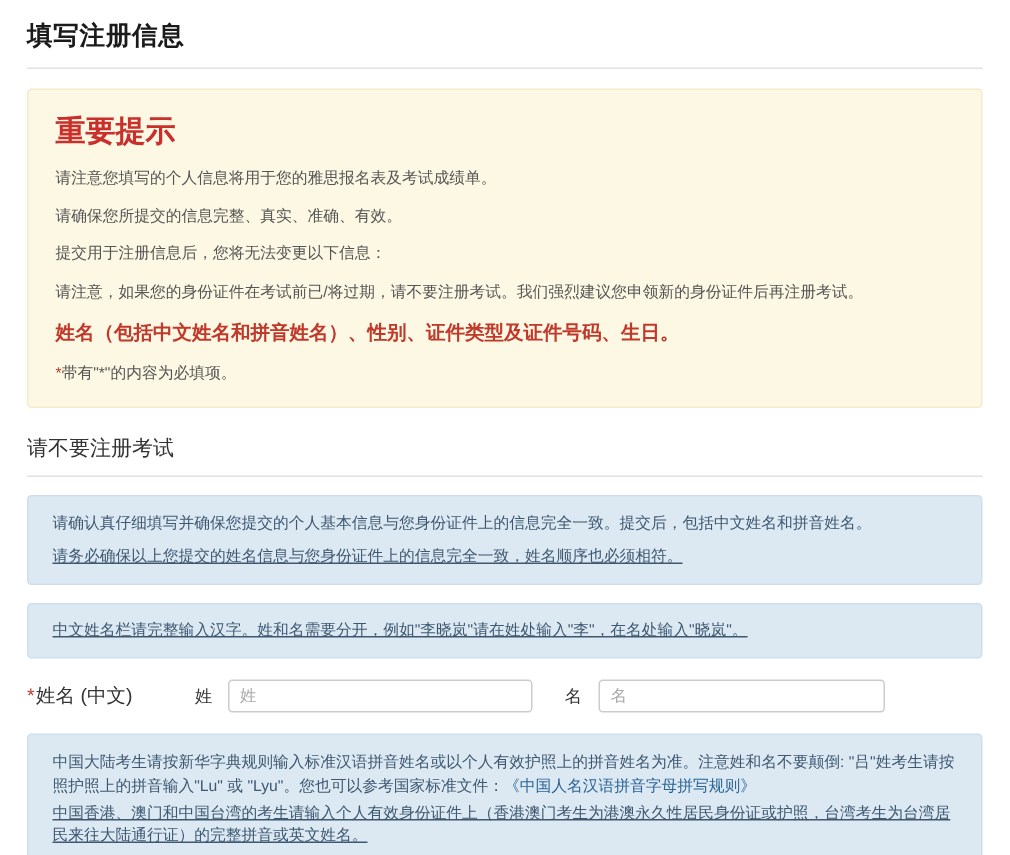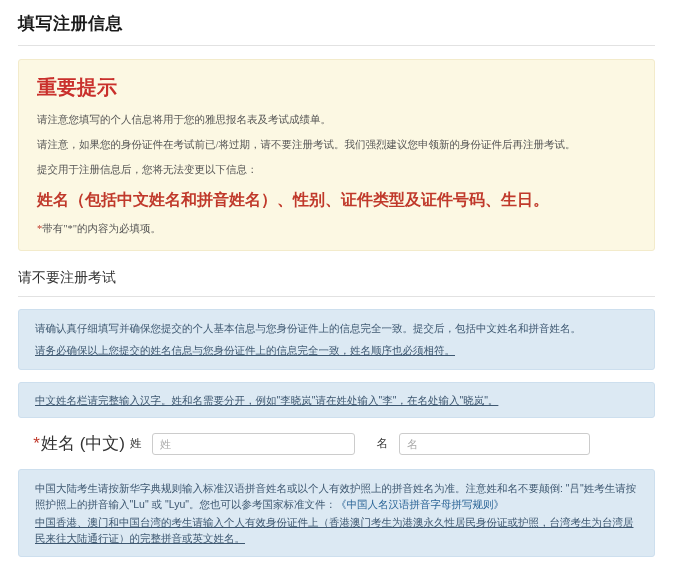--- a/index.html
+++ b/index.html
@@ -44,29 +44,28 @@
     color: #c9302c;
     font-size: 20px;
     font-weight: bold;
     margin-bottom: 11px;
   }
   .notice-line {
     font-size: 10.5px;
     color: #555555;
     line-height: 1.45;
     margin-bottom: 10px;
-    font-family: Liberation Serif, serif;
   }
   .notice-line:last-child {
     margin-bottom: 2px;
   }
   .notice-strong {
     color: #c0392b;
     font-weight: bold;
-    font-size: 16px;
+    font-size: 13px;
     margin-bottom: 10px;
     line-height: 1.45;
   }
   .star {
     color: #c0392b;
   }
   .section-title {
     font-size: 14px;
     color: #333333;
     margin-top: 18px;
@@ -107,25 +106,24 @@
   }
   .form-row {
     display: flex;
     align-items: center;
     margin-top: 14px;
     margin-bottom: 14px;
     font-size: 11.5px;
   }
   .form-label {
     width: 112px;
-    text-align: right;
     padding-right: 5px;
     box-sizing: border-box;
     color: #333333;
-    font-size: 17px;
+    font-size: 13px;
     white-space: nowrap;
   }
   .form-label .star {
     margin-right: 1px;
   }
   .sub-label {
     width: 22px;
     text-align: left;
     color: #333333;
     font-size: 11.5px;
@@ -162,22 +160,23 @@
 <body>
 
 <div class="page">
 
   <h1 class="page-title">填写注册信息</h1>
   <div class="divider"></div>
 
   <div class="notice-box">
     <div class="notice-title">重要提示</div>
     <div class="notice-line">请注意您填写的个人信息将用于您的雅思报名表及考试成绩单。</div>
+    <div class="notice-line">请确保您所提交的信息完整、真实、准确、有效。</div>
+    <div class="notice-line">提交用于注册信息后，您将无法变更以下信息：</div>
     <div class="notice-line">请注意，如果您的身份证件在考试前已/将过期，请不要注册考试。我们强烈建议您申领新的身份证件后再注册考试。</div>
-    <div class="notice-line">提交用于注册信息后，您将无法变更以下信息：</div>
     <div class="notice-strong">姓名（包括中文姓名和拼音姓名）、性别、证件类型及证件号码、生日。</div>
     <div class="notice-line"><span class="star">*</span><span>带有"*"的内容为必填项。</span></div>
   </div>
 
   <div class="section-title">请不要注册考试</div>
 
   <div class="info-box">
     <p>请确认真仔细填写并确保您提交的个人基本信息与您身份证件上的信息完全一致。提交后，包括中文姓名和拼音姓名。</p>
     <p>请务必确保以上您提交的姓名信息与您身份证件上的信息完全一致，姓名顺序也必须相符。</p>
   </div>

